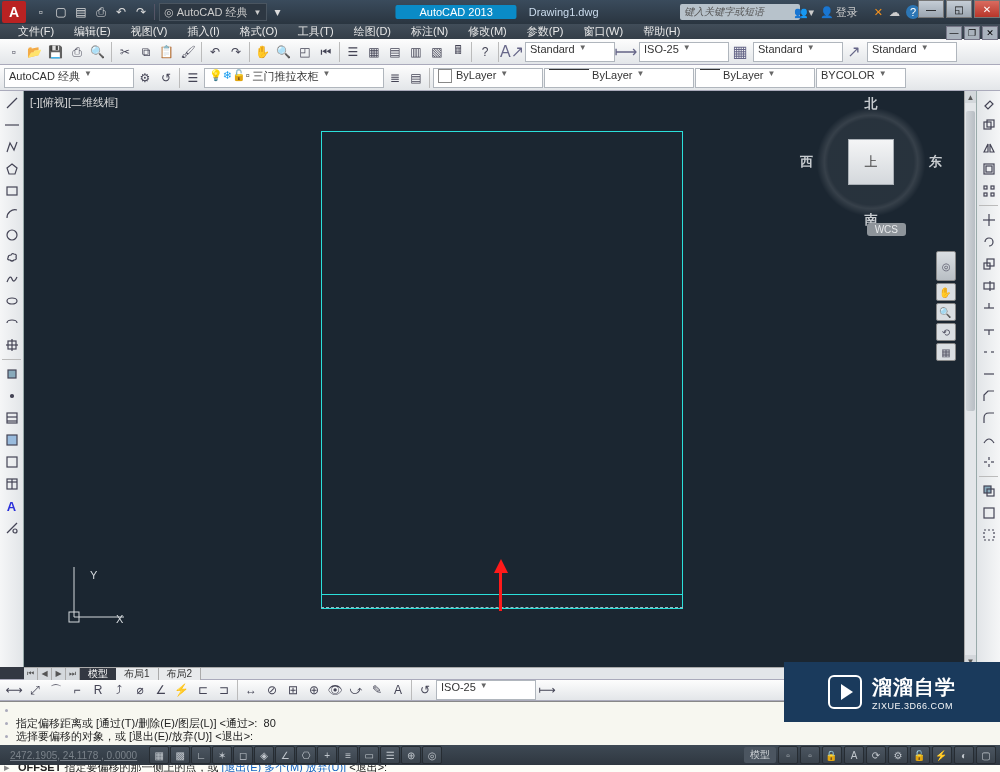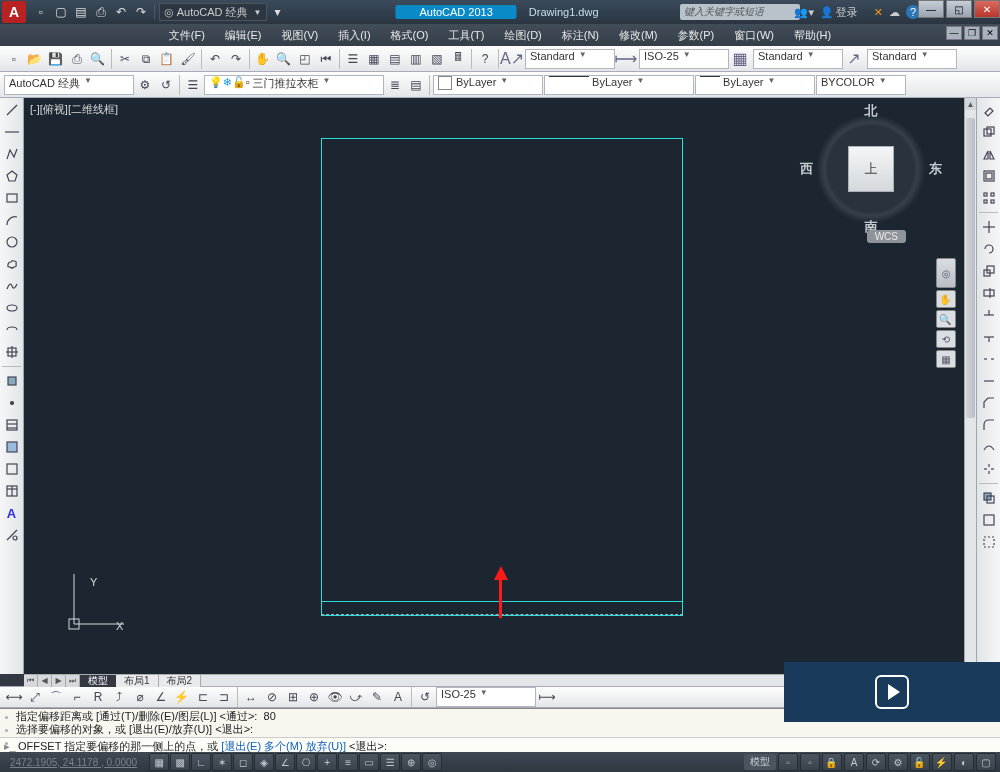--- a/index.html
+++ b/index.html
@@ -16,21 +16,21 @@
   .title-center { position: absolute; left: 50%; transform: translateX(-50%); display: flex; align-items: center; gap: 6px; }
   .title-app { background: #0a8bc7; color: #fff; font-size: 11px; padding: 1px 24px; border-radius: 2px; }
   .title-doc { color: #cde; font-size: 11px; padding: 1px 6px; }
   .search-box { position: absolute; right: 200px; display:flex; align-items:center; background: #b7c2cb; height: 16px; padding: 0 4px; font-size: 10px; color: #555; font-style: italic; border-radius: 2px; width: 120px; }
   .title-right { position: absolute; right: 80px; display: flex; align-items: center; gap: 6px; color: #ccc; font-size: 11px; }
   .win-controls { position: absolute; right: 0; top: 0; display: flex; }
   .win-btn { width: 26px; height: 18px; background: linear-gradient(#c5cdd6,#9ba5b0); border: 1px solid #777; display: flex; align-items: center; justify-content: center; font-size: 10px; margin-left: 2px; }
   .win-close { background: linear-gradient(#d96b5f,#b8362a); color: #fff; }
   
   
-  .menubar { height: 22px; background: linear-gradient(#414d59, #343e48); display: flex; align-items: center; padding: 0 8px; position: relative; justify-content: center; }
+  .menubar { height: 15px; background: linear-gradient(#414d59, #343e48); display: flex; align-items: center; padding: 0 8px; position: relative; }
   .menu-item { color: #e8e8e8; font-size: 11px; padding: 2px 10px; white-space: nowrap; }
   .doc-controls { position: absolute; right: 2px; top: 2px; display: flex; gap: 2px; }
   .doc-btn { width: 16px; height: 14px; background: #aab3bd; border: 1px solid #778; font-size: 9px; display:flex; align-items:center; justify-content:center;}
   
   
   .toolbar-row { height: 26px; background: linear-gradient(#fdfdfd, #e3e6e9); border-bottom: 1px solid #aab; display: flex; align-items: center; padding: 0 4px; gap: 1px; }
   .tb-btn { width: 20px; height: 20px; display: flex; align-items: center; justify-content: center; font-size: 12px; color: #445; border-radius: 2px; }
   .tb-sep { width: 1px; height: 20px; background: #bbb; margin: 0 2px; }
   .tb-combo { display: flex; border: 1px solid #b0b6bd; background: #fff; height: 20px; padding: 0 4px; font-size: 11px; color: #333; }
   .tb-combo .arrow { margin-left: 4px; font-size: 8px; color: #666; }
@@ -82,24 +82,24 @@
   .tab-btns { display: flex; }
   .tab-nav-btn { width: 14px; height: 12px; background: #d5d9dd; border-right: 1px solid #aaa; font-size: 8px; display:flex; align-items:center; justify-content:center; color:#555;}
   .model-tab { background: #333842; color: #fff; font-size: 10px; padding: 0 8px; height: 12px; line-height: 12px;}
   .layout-tab { background: #e8eaec; color: #333; font-size: 10px; padding: 0 8px; height: 12px; line-height: 12px; border-right: 1px solid #aaa;}
   
   
   .dim-row { height: 22px; background: linear-gradient(#fdfdfd,#e3e6e9); border-top: 1px solid #aab; border-bottom: 1px solid #aab; display:flex; align-items:center; padding: 0 4px; gap:1px; margin-right:0px;}
   
   
   .cmd-window { height: 44px; background: #f7f7f0; border-top: 1px solid #888; display: flex; flex-direction: column; font-family: "SimSun", monospace; font-size: 11px; color: #222; position: relative;}
-  .cmd-history { flex: 1; padding: 1px 16px; line-height: 13px; }
+  .cmd-history { flex: 1; padding: 15px 16px; line-height: 13px; }
   .cmd-input-row { display: flex; align-items: center; border-top: 1px solid #ccc; background: #fdfdf7; padding: 1px 4px; }
   .cmd-chevron { width: 14px; color: #888; }
-  .cmd-prompt .cmd-name { font-weight: normal; text-align: center; }
+  .cmd-prompt .cmd-name { font-weight: bold; text-align: center; }
   .cmd-prompt .opt { color: #1060c0; }
   .cmd-drag { position:absolute; left:2px; top:2px; bottom:2px; width:8px; display:flex; flex-direction:column; justify-content:space-around;}
   .cmd-drag span{width:3px;height:3px;background:#aab;border-radius:50%;margin:auto;}
   
   
   .statusbar { height: 20px; background: linear-gradient(#3e4954,#2f3740); display: flex; align-items: center; font-size: 10px; color: #aeb6be; padding: 0 4px; gap: 2px; position: relative;}
   .coords { color: #7a828a; padding: 0 6px; text-decoration: underline; }
   .sb-btn { width: 20px; height: 18px; background: linear-gradient(#4b5560,#3a434c); border: 1px solid #262c32; border-radius: 2px; display:flex; align-items:center; justify-content:center; color:#c0c6cc; font-size:10px;}
   .sb-group { display: flex; gap: 1px; margin-left: 4px;}
   .sb-right { position: absolute; right: 4px; display: flex; align-items: center; gap: 2px;}
@@ -614,13 +614,17 @@
     <div class="sb-btn">⚙</div>
     <div class="sb-btn">🔓</div>
     <div class="sb-btn">⚡</div>
     <div class="sb-btn">◐</div>
     <div class="sb-btn">▢</div>
   </div>
 </div>
 
 <div class="watermark">
   <div class="wm-play"></div>
+  <div class="wm-text">
+    <div class="wm-cn">溜溜自学</div>
+    <div class="wm-en">ZIXUE.3D66.COM</div>
+  </div>
 </div>
 
 </body></html>

